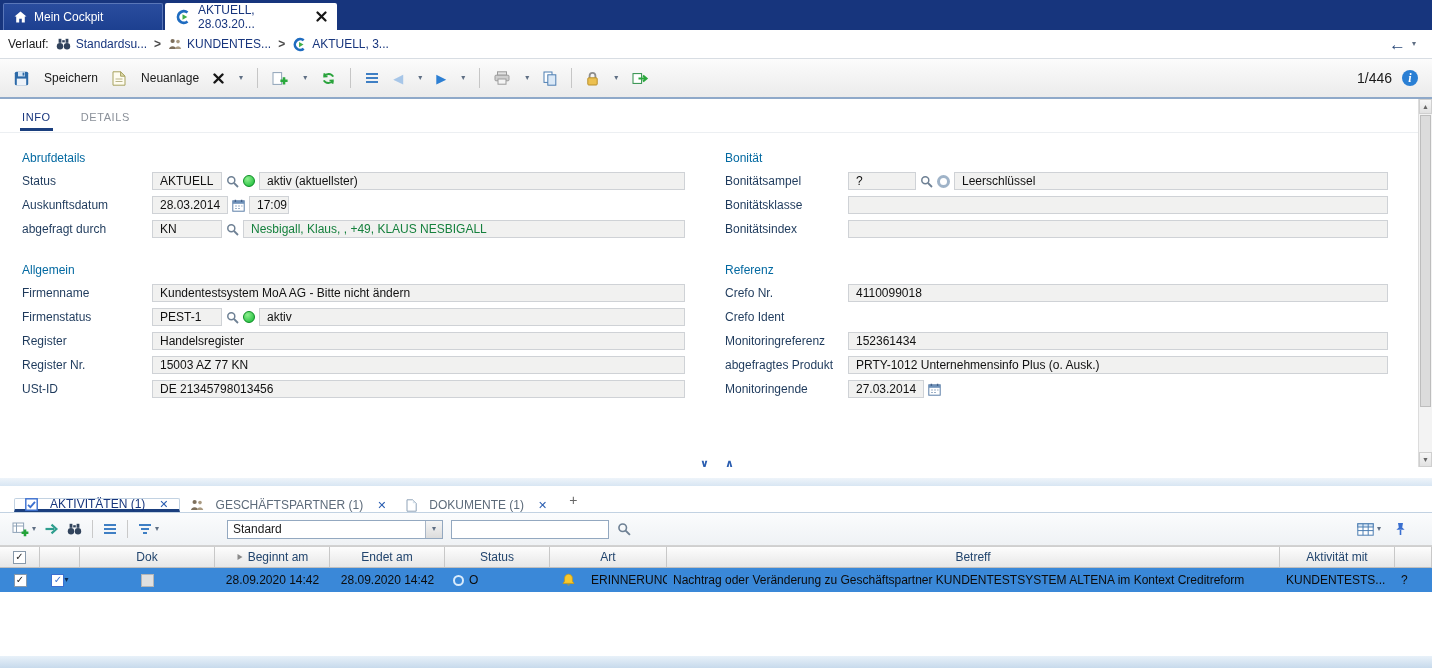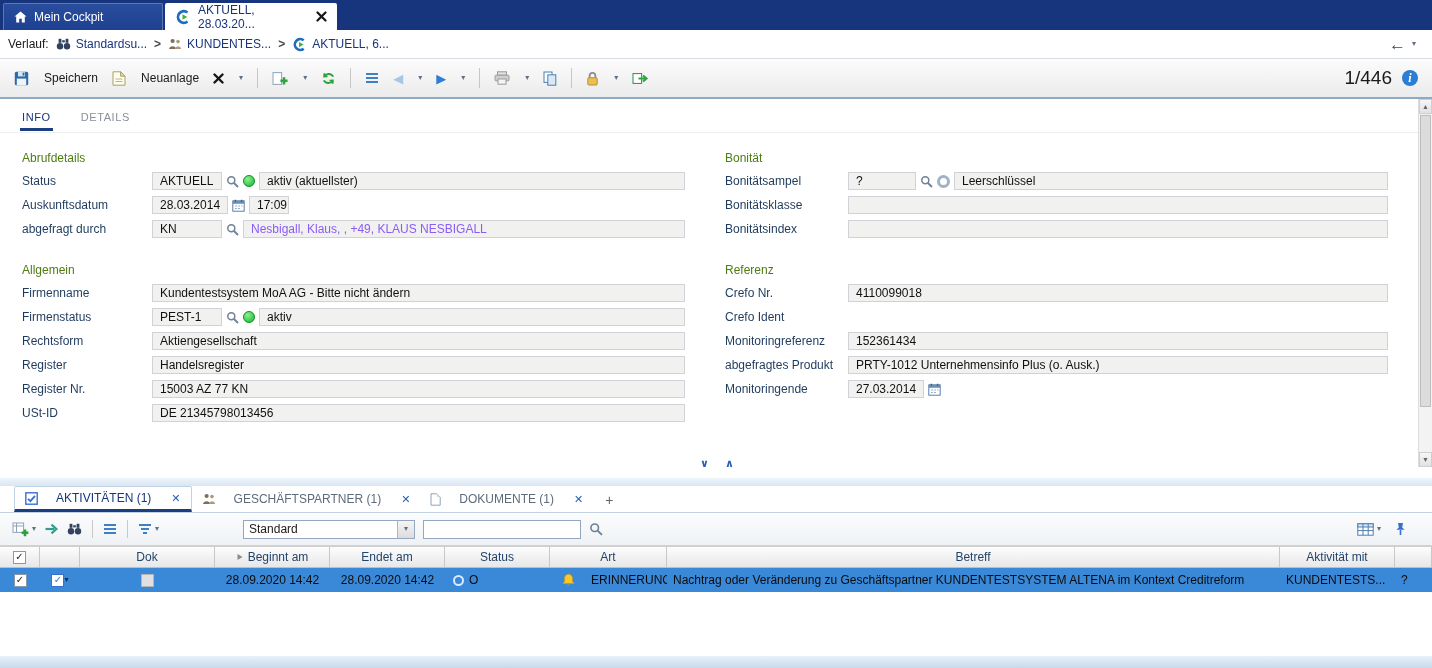--- a/index.html
+++ b/index.html
@@ -22,63 +22,63 @@
   .hist-right{margin-left:auto;display:flex;align-items:center;gap:6px;padding-right:8px}
   .back-arrow{font-size:17px;color:#2b4a7a;font-weight:bold;line-height:1}
 
   
   .toolbar{position:absolute;top:59px;left:0;width:100%;height:40px;background:linear-gradient(#fcfcfc,#ebebeb);border-bottom:2px solid #8fa9c9;display:flex;align-items:center;gap:6px;padding:0 10px}
   .tbtn{display:flex;align-items:center;gap:15px;border:none;background:transparent;font:inherit;color:#1a1a1a;padding:4px 4px;cursor:pointer}
   .tsep{width:1px;height:20px;background:#c6c6c6;margin:0 4px}
   .nav-prev{font-size:13px;color:#a7c6e8;line-height:1}
   .nav-next{font-size:13px;color:#2d7fd3;line-height:1}
   .toolbar-right{margin-left:auto;display:flex;align-items:center;gap:10px;padding-right:4px}
-  .rec-counter{font-size:19px}
+  .rec-counter{font-size:14px}
   .info-circle{width:16px;height:16px;border-radius:50%;background:#2a7fd4;color:#fff;display:flex;align-items:center;justify-content:center;font-family:"Liberation Serif","DejaVu Serif",serif;font-style:italic;font-weight:bold;font-size:12px}
 
   
   .formarea{position:absolute;top:99px;left:0;width:100%;height:472px;background:#fff}
   .form-tabs{position:absolute;top:8px;left:20px;display:flex;gap:26px}
   .ftab{font-size:11px;letter-spacing:.6px;padding:4px 2px 5px;color:#8a9099;cursor:pointer}
   .ftab.active{color:#17357d;border-bottom:3px solid #1b3f7e}
   .tabline{position:absolute;top:33px;left:0;right:0;border-bottom:1px solid #eceff2}
   .fcol{position:absolute;top:44px}
   .fcol-left{left:22px;width:663px}
   .fcol-right{left:725px;width:663px}
-  .fsection{height:26px;line-height:30px;color:#4d7c0f}
+  .fsection{height:26px;line-height:30px;color:#0369a1}
   .frow{height:24px;display:flex;align-items:center;gap:4px}
   .fgap{height:14px}
   .flabel{width:126px;flex:none;color:#1e3a5c}
   .fcol-right .flabel{width:119px}
   .fld{background:#f1f1f0;border:1px solid #cfd2d6;height:18px;display:flex;align-items:center;padding:0 7px;color:#111;white-space:nowrap;overflow:hidden;flex:none}
   .fld-grow{flex:1}
-  .linktext{color:#8b5cf6}
+  .linktext{color:#15803d}
   .iconbtn{flex:none;cursor:pointer}
   .dot{flex:none;border-radius:50%}
   .dot-green{width:12px;height:12px;background:radial-gradient(circle at 35% 30%,#8ef08e,#12b733);border:1px solid #0c8d24}
   .dot-ring{width:13px;height:13px;background:#fff;border:3px solid #9fb3c8}
   .collapse{position:absolute;left:700px;top:358px;display:flex;gap:16px;color:#2a5db0;font-size:11px;font-weight:bold}
 
   
   .vscroll{position:absolute;top:99px;right:0;width:14px;height:368px;background:#f3f3f3;border-left:1px solid #dcdcdc;display:flex;flex-direction:column}
   .sb-btn{height:15px;flex:none;display:flex;align-items:center;justify-content:center;background:linear-gradient(#f6f6f6,#e2e2e2);border:1px solid #cfcfcf;color:#666;font-size:7px}
   .sb-thumb{height:292px;flex:none;background:#dcdcdc;border:1px solid #bdbdbd;margin:1px}
   .sb-track{flex:1}
 
   
   .strip{position:absolute;top:478px;left:0;width:100%;height:8px;background:linear-gradient(#eef4fa,#d8e6f3)}
   .btabs{position:absolute;top:486px;left:0;width:100%;height:27px;display:flex;align-items:flex-end;padding-left:14px;border-bottom:1px solid #c2d2e2;background:#fff}
-  .btab{display:flex;align-items:center;gap:18px;height:26px;padding:0 10px;color:#5d6b7a;cursor:pointer}
+  .btab{display:flex;align-items:center;gap:12px;height:14px;padding:0 10px;color:#5d6b7a;cursor:pointer}
   .btab.active{color:#17357d;border:1px solid #c2d2e2;border-bottom:3px solid #1b3f7e;background:#fff;border-radius:2px 2px 0 0}
   .tab-x{color:#2a5db0;font-weight:bold;font-size:11px;margin-left:2px;line-height:1}
   .btab-add{padding:0 12px 4px;color:#666;font-size:14px;cursor:pointer}
 
   .btoolbar{position:absolute;top:513px;left:0;width:100%;height:33px;background:linear-gradient(#fbfcfd,#eff2f5);display:flex;align-items:center;gap:8px;padding:0 12px;border-bottom:1px solid #d2d2d2}
   .bsep{width:1px;height:18px;background:#c9c9c9;margin:0 2px}
-  .combo{display:flex;width:172px;height:19px;border:1px solid #93a8c0;background:#fff;align-items:center;margin-left:76px}
+  .combo{display:flex;width:216px;height:19px;border:1px solid #93a8c0;background:#fff;align-items:center;margin-left:60px}
   .combo-text{flex:1;padding:0 5px;white-space:nowrap;overflow:hidden}
   .combo-btn{width:17px;height:100%;background:linear-gradient(#f5f5f5,#dcdcdc);border-left:1px solid #a9b6c6;display:flex;align-items:center;justify-content:center}
   .searchbox{width:158px;height:19px;border:1px solid #93a8c0;background:#fff;font:inherit;padding:0 4px}
   .bt-right{margin-left:auto;display:flex;align-items:center;gap:14px;padding-right:14px}
   .btn-combo{display:flex;align-items:center;gap:3px;cursor:pointer}
 
   
   .grid{position:absolute;top:546px;left:0;width:100%}
   .ghead{display:flex;height:22px;background:linear-gradient(#fdfdfd,#e7e7e7);border-top:1px solid #cfcfcf;border-bottom:1px solid #bfbfbf;color:#22456e}
   .ghead .gc{border-right:1px solid #c8c8c8;justify-content:center;gap:4px}
@@ -158,21 +158,21 @@
     <span>KUNDENTES...</span>
   </span>
   <span class="crumb-sep">&gt;</span>
   <span class="crumb">
     <span>
         <svg width="15" height="15" viewBox="0 0 16 16">
           <path d="M12.5 3.5 A5.8 5.8 0 1 0 12.5 12.5" fill="none" stroke="#1f6cc0" stroke-width="2.8"></path>
           <path d="M7.5 5.2 12.3 8 7.5 10.8 Z" fill="#3fae49"></path>
         </svg>
       </span>
-    <span>AKTUELL, 6...</span>
+    <span>AKTUELL, 3...</span>
   </span>
   <span class="hist-right">
     <span class="back-arrow">←</span>
     <span class="caret">▾</span>
   </span>
 </div>
 
 <div class="toolbar">
   <button class="tbtn">
     <span>
@@ -352,24 +352,20 @@
             <path d="M8 8 12 12" stroke="#6e8094" stroke-width="1.8"></path>
           </svg>
         </span>
       <span class="dot dot-green"></span>
       <span class="fld fld-grow">
           <span>aktiv</span>
         </span>
     </div>
 
 
-    <div class="frow">
-      <span class="flabel">Rechtsform</span>
-      <span class="fld fld-grow">Aktiengesellschaft</span>
-    </div>
 
     <div class="frow">
       <span class="flabel">Register</span>
       <span class="fld fld-grow">Handelsregister</span>
     </div>
 
     <div class="frow">
       <span class="flabel">Register Nr.</span>
       <span class="fld fld-grow">15003 AZ 77 KN</span>
     </div>

